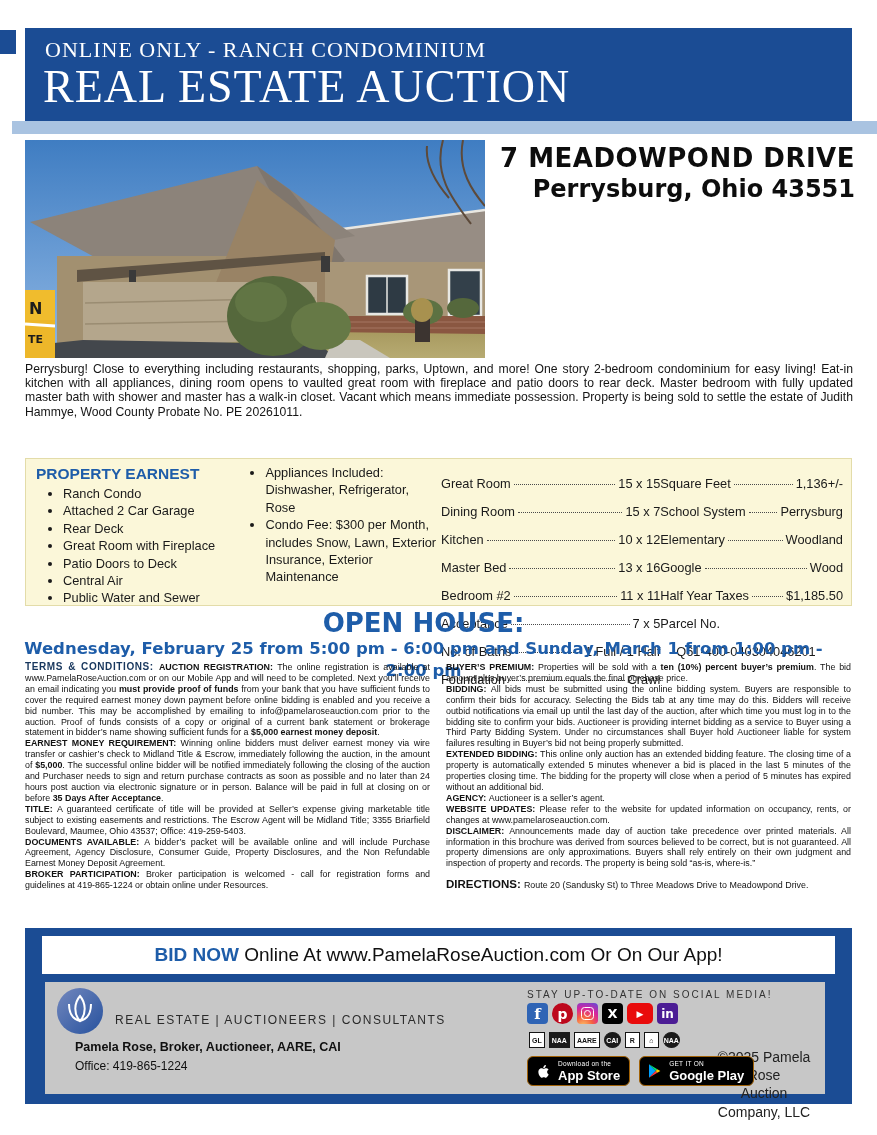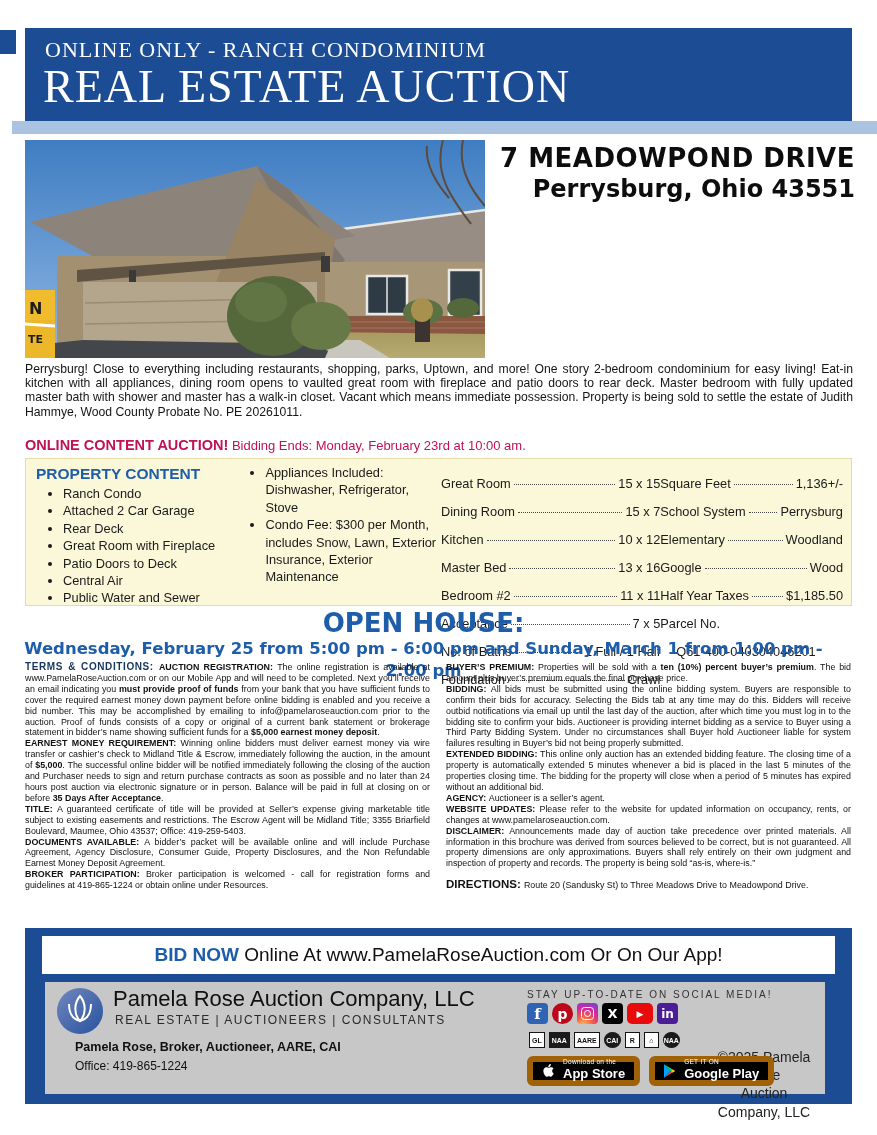--- a/index.html
+++ b/index.html
@@ -89,22 +89,22 @@
   .s-youtube{background:#e90b0b;border-radius:5px;width:26px;font-size:9px;}
   .s-linkedin{background:#4c1d95;font-size:12px;}
   .assoc-row{position:absolute;left:484px;top:50px;display:flex;gap:4px;align-items:center;}
   .assoc{height:16px;min-width:15px;padding:0 2px;display:flex;align-items:center;justify-content:center;
          font-size:7px;font-weight:bold;background:#fff;border:1.5px solid #141414;color:#141414;box-sizing:border-box;}
   .assoc.dark{background:#1a1a1a;color:#fff;border-color:#1a1a1a;}
   .assoc.circle{border-radius:50%;width:17px;}
   .copyright{position:absolute;right:6px;top:66px;width:110px;font-size:14px;line-height:1.3;
              text-align:center;color:#222;}
   .badges{position:absolute;left:482px;top:74px;display:flex;gap:9px;}
-  .badge{height:30px;background:#000;border:6px solid #a16207;border-radius:6px;color:#fff;display:flex;
-         align-items:flex-end;padding:0 9px 0 7px;gap:6px;cursor:pointer;box-sizing:border-box;}
+  .badge{height:30px;background:#000;border:1px solid #a16207;border-radius:6px;color:#fff;display:flex;
+         align-items:center;padding:0 9px 0 7px;gap:6px;cursor:pointer;box-sizing:border-box;}
   .badge .bt{display:flex;flex-direction:column;justify-content:center;line-height:1;}
   .badge .small{font-size:6.5px;letter-spacing:.3px;}
   .badge .bigt{font-size:13px;font-weight:bold;margin-top:1.5px;white-space:nowrap;}
 </style>
 </head>
 <body>
 
 <div class="page">
 
   <div class="corner-mark"></div>
@@ -176,40 +176,37 @@
     <text x="3" y="203" font-size="11" font-weight="bold" fill="#1c1c1c" font-family="DejaVu Sans">TE</text>
   </svg>
 
   <div class="info">
     <div class="addr1">7 MEADOWPOND DRIVE</div>
     <div class="addr2">Perrysburg, Ohio 43551</div>
   </div>
 
   <div class="desc">Perrysburg! Close to everything including restaurants, shopping, parks, Uptown, and more! One story 2-bedroom condominium for easy living! Eat-in kitchen with all appliances, dining room opens to vaulted great room with fireplace and patio doors to rear deck. Master bedroom with fully updated master bath with shower and master has a walk-in closet. Vacant which means immediate possession. Property is being sold to settle the estate of Judith Hammye, Wood County Probate No. PE 20261011.</div>
 
-  <div class="content-auction">
-    <span class="lbl">ONLINE CONTENT AUCTION!</span><span class="txt"> Bidding Ends: Monday, February 23rd at 10:00 am.</span>
-  </div>
 
   <div class="features">
     <div class="fcol1">
-      <div class="ftitle">PROPERTY CONTENT</div>
+      <div class="ftitle">PROPERTY EARNEST</div>
       <ul>
           <li>Ranch Condo</li>
           <li>Attached 2 Car Garage</li>
           <li>Rear Deck</li>
           <li>Great Room with Fireplace</li>
           <li>Patio Doors to Deck</li>
           <li>Central Air</li>
           <li>Public Water and Sewer</li>
         </ul>
     </div>
     <div class="fcol2">
       <ul>
-          <li>Appliances Included: Dishwasher, Refrigerator, Stove</li>
+          <li>Appliances Included: Dishwasher, Refrigerator, Rose</li>
           <li>Condo Fee: $300 per Month, includes Snow, Lawn, Exterior Insurance, Exterior Maintenance</li>
         </ul>
     </div>
     <div class="fcol3">
         <div class="spec-row">
           <span class="spec-lbl">Great Room</span>
           <span class="spec-leader"></span>
           <span class="spec-val">15 x 15</span>
         </div>
         <div class="spec-row">
@@ -316,21 +313,20 @@
         <defs>
           <linearGradient id="lg" x1="0" y1="0" x2="1" y2="1">
             <stop offset="0" stop-color="#7287bd"></stop>
               <stop offset="1" stop-color="#27529e"></stop>
           </linearGradient>
         </defs>
         <circle cx="23" cy="23" r="23" fill="url(#lg)"></circle>
         <path d="M23 8 C17 15 16.5 26 23 33 C29.5 26 29 15 23 8 Z" fill="none" stroke="#fff" stroke-width="2"></path>
         <path d="M12 16 C12 25 15 31 23 33 M34 16 C34 25 31 31 23 33" fill="none" stroke="#fff" stroke-width="2"></path>
       </svg>
-      <div class="company">Pamela Rose Auction Company, LLC</div>
       <div class="tagline">REAL ESTATE | AUCTIONEERS | CONSULTANTS</div>
       <div class="broker">Pamela Rose, Broker, Auctioneer, AARE, CAI</div>
       <div class="office">Office: 419-865-1224</div>
       <div class="social-head">STAY UP-TO-DATE ON SOCIAL MEDIA!</div>
       <div class="social-row">
           <span class="sicon s-facebook">f</span>
           <span class="sicon s-pinterest">p</span>
           <span class="sicon s-instagram">
             <span class="ig-cam"></span>
           </span>

